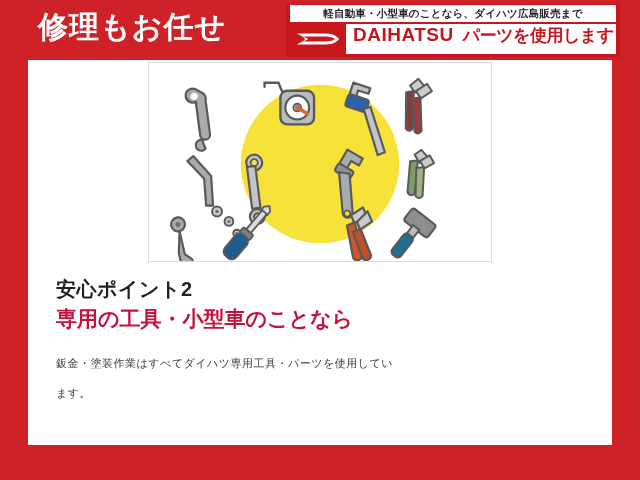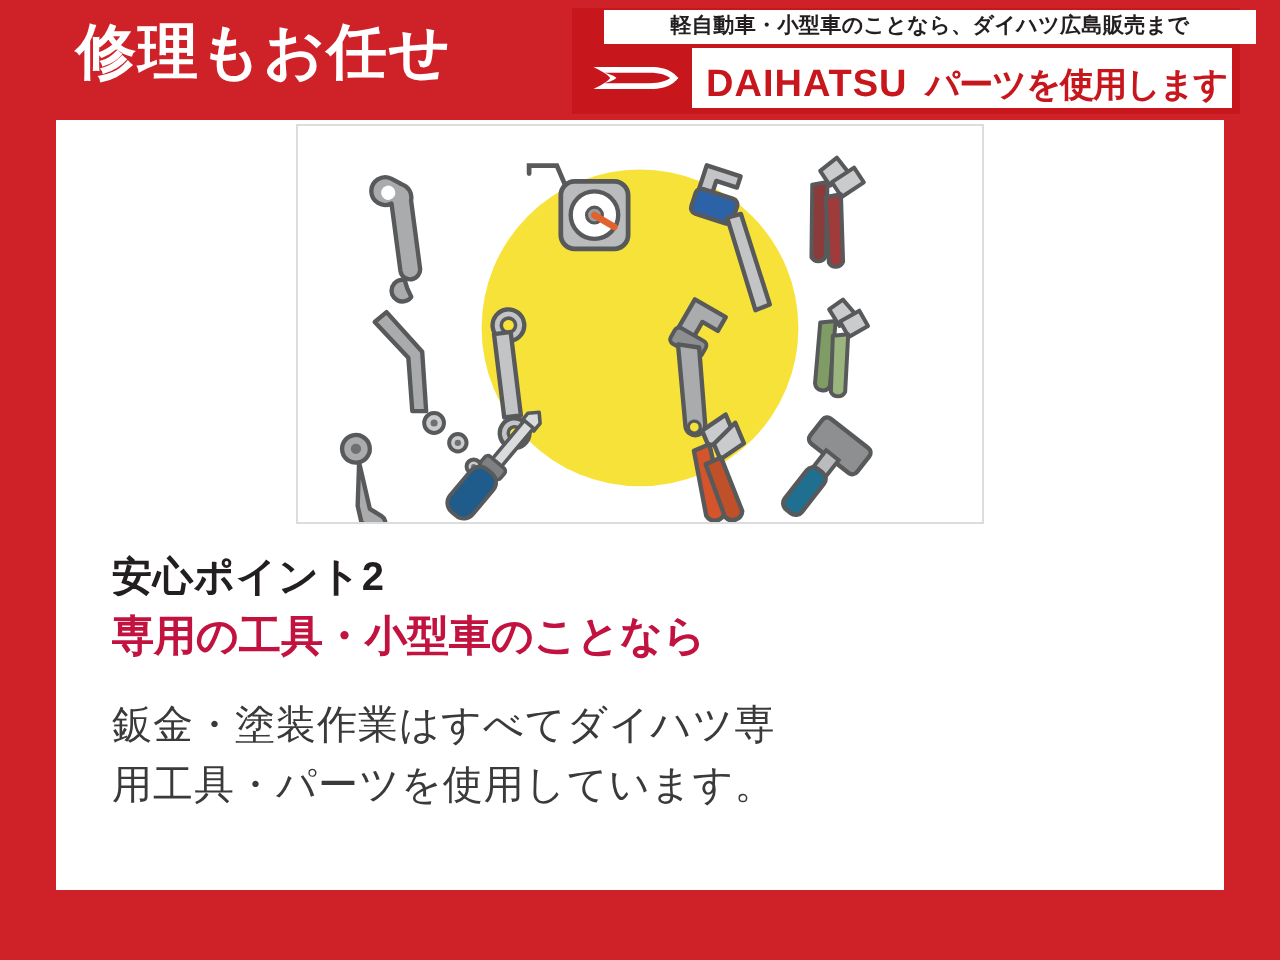--- a/index.html
+++ b/index.html
@@ -20,28 +20,28 @@
     font-size:30px;font-weight:bold;color:#FFFFFF;
     letter-spacing:1px;line-height:36px;white-space:nowrap;
   }
 
   
   .logo-block{
     position:absolute;left:286px;top:4px;width:334px;height:53px;
     background:#C8161D;
   }
   .logo-tagline{
-    position:absolute;left:16px;top:1px;width:326px;height:17px;
+    position:absolute;left:4px;top:1px;width:326px;height:17px;
     background:#FFFFFF;color:#231F20;
     font-size:10.5px;line-height:17px;font-weight:bold;
     text-align:center;white-space:nowrap;letter-spacing:.2px;
   }
   .logo-row{
     position:absolute;left:4px;top:20px;width:326px;height:30px;
-    background:#FFFFFF;display:flex;align-items:flex-end;
+    background:#FFFFFF;display:flex;align-items:flex-start;
   }
   .logo-emblem{
     width:56px;height:30px;background:#C8161D;
     display:flex;align-items:center;justify-content:center;flex:none;
   }
   .logo-emblem svg{display:block;}
   .logo-word{
     color:#C8161D;font-size:19px;font-weight:bold;
     letter-spacing:.5px;margin-left:7px;white-space:nowrap;
     font-family:"Liberation Sans","DejaVu Sans",sans-serif;
@@ -71,21 +71,21 @@
   .point-label{
     font-size:20px;font-weight:bold;color:#231F20;
     line-height:22px;margin:0 0 6px 0;letter-spacing:.5px;
   }
   .point-headline{
     font-size:21px;font-weight:bold;color:#C2123F;
     line-height:26px;margin:0 0 16px 0;letter-spacing:0px;
     max-width:350px;
   }
   .point-body{
-    font-size:20px;color:#3A3A3A;line-height:30px;margin:0;
+    font-size:11px;color:#3A3A3A;line-height:30px;margin:0;
     letter-spacing:.5px;max-width:345px;
   }
 </style>
 </head>
 <body>
 
 <div class="slide">
 
   <div class="header">
 

